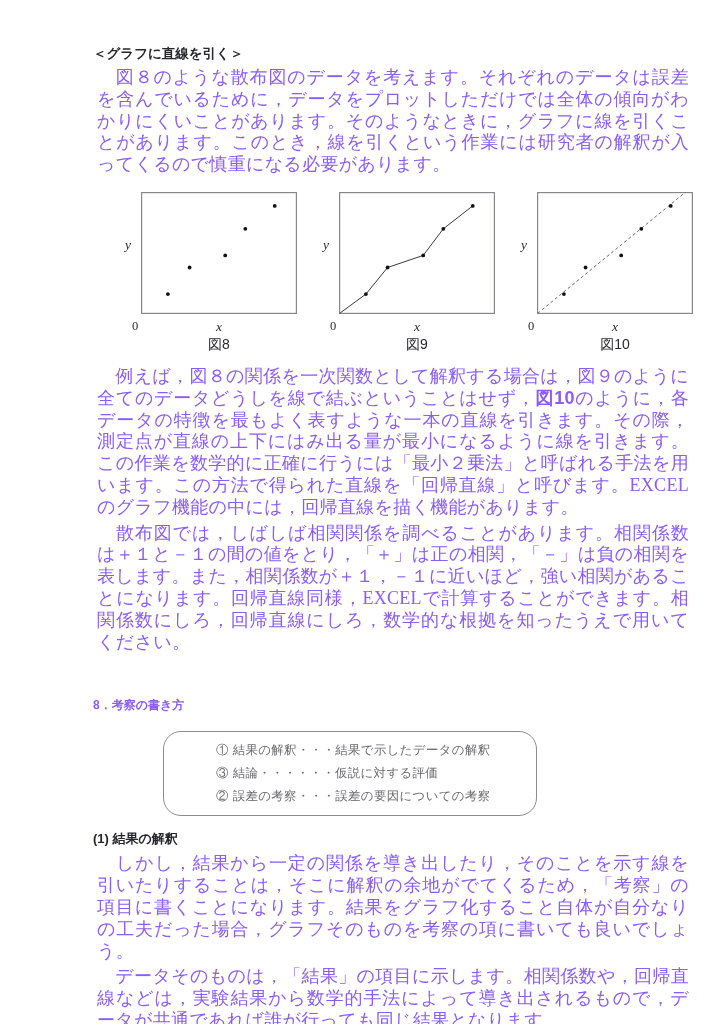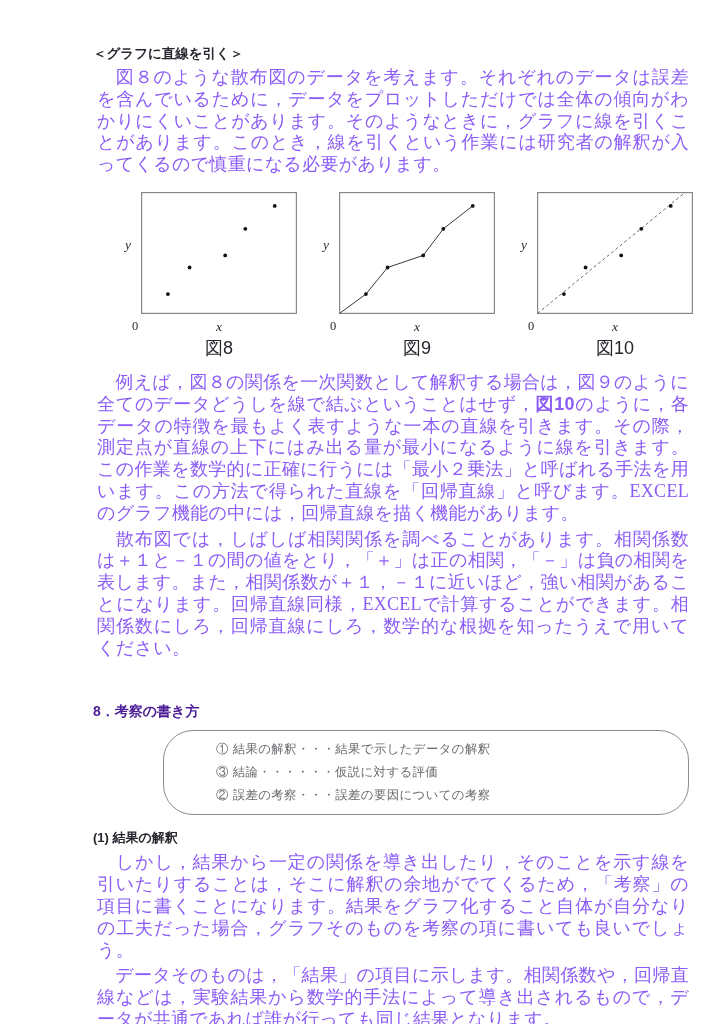--- a/index.html
+++ b/index.html
@@ -27,30 +27,30 @@
     position:absolute; left:-16px; top:46px; font-style:italic;
     font-size:13.5px; line-height:14px;
   }
   .origin { position:absolute; left:-9px; bottom:-19px; font-size:12.5px; line-height:14px; }
   .xlab {
     position:absolute; left:50%; transform:translateX(-50%); bottom:-20px;
     font-style:italic; font-size:13.5px; line-height:14px;
   }
   .caption {
     margin-top:22px; text-align:center; width:156px;
-    font-family:"Liberation Sans", sans-serif; font-size:18px; color:#26262e;
+    font-family:"Liberation Sans", sans-serif; font-size:14px; color:#26262e;
   }
   
   .h-large {
     font-family:"Liberation Sans", sans-serif; font-weight:bold;
-    font-size:14px; line-height:20px; margin:42px 0 9px 0; color:#4c1d95;
+    font-size:12px; line-height:20px; margin:42px 0 16px 0; color:#8b5cf6;
   }
   .note-box {
-    width:526px; margin:9px 0 0 70px; box-sizing:border-box;
-    border:1.5px solid #8c8c8c; border-radius:30px;
+    width:374px; margin:9px 0 0 70px; box-sizing:border-box;
+    border:1.5px solid #8c8c8c; border-radius:18px;
     padding:7px 10px 7px 52px;
     font-family:"Liberation Sans", sans-serif; font-size:12.4px; color:#69696e;
   }
   .note-box .note-line { line-height:23px; letter-spacing:0.4px; }
   .h-sub {
     font-family:"Liberation Sans", sans-serif; font-weight:bold;
     font-size:13px; line-height:16px; margin:15px 0 6px 0; color:#26262e;
   }
   .h-sub.second { margin-top:8px; margin-bottom:5px; }
   .pageno { text-align:center; font-size:13px; margin-top:3px; color:#2a2a33; }

